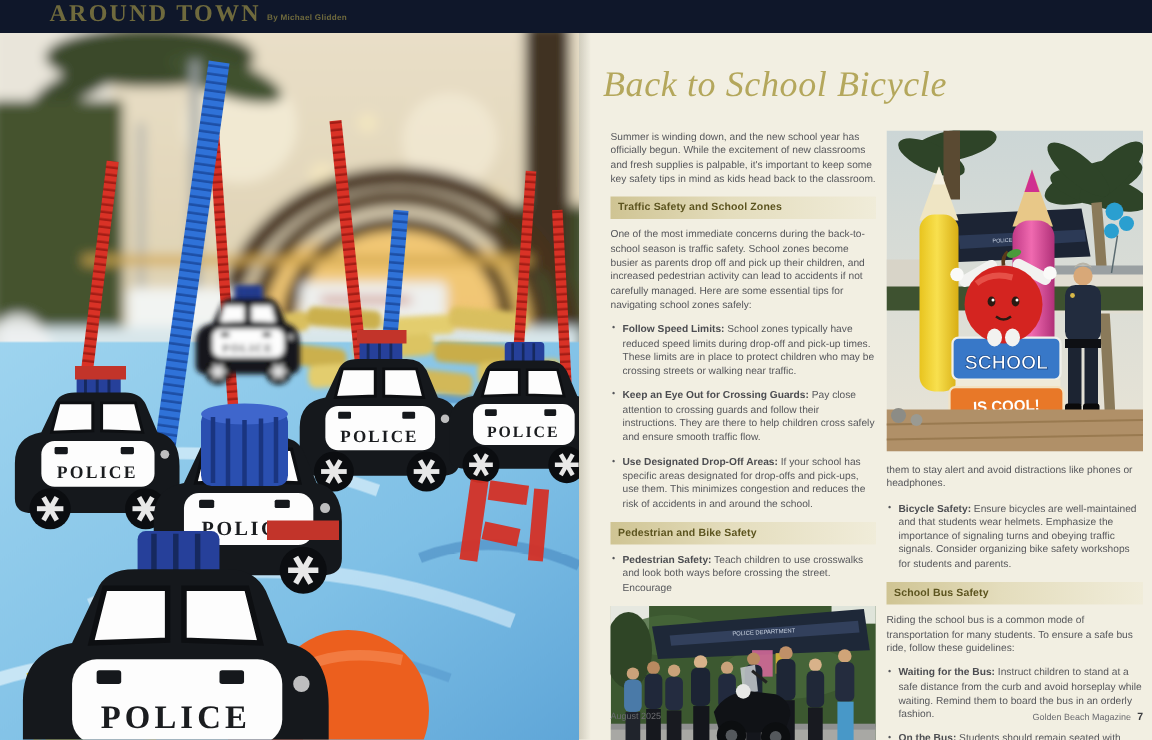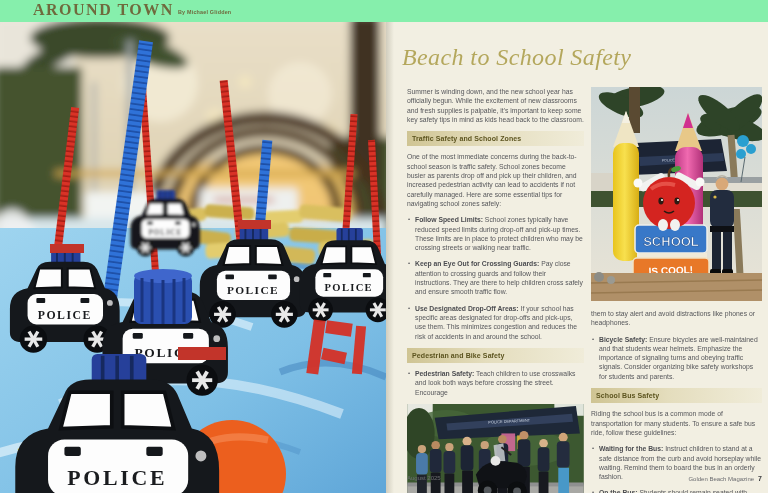--- a/index.html
+++ b/index.html
@@ -3,21 +3,21 @@
 <meta charset="utf-8">
 <style>
   html,body{margin:0;padding:0;}
   body{
     width:768px;height:493px;position:relative;overflow:hidden;
     background:#f2efe2;
     font-family:"Liberation Sans", sans-serif;
     -webkit-font-smoothing:antialiased;
   }
   
-  .banner{position:absolute;left:0;top:0;width:768px;height:22px;background:#86efac;}
+  .banner{position:absolute;left:0;top:0;width:768px;height:22px;background:#0f172a;}
   .banner-title{
     position:absolute;left:33px;top:1px;
     font-family:"Liberation Serif", serif;font-weight:bold;
     font-size:16px;letter-spacing:1.5px;color:#6f6a3d;
   }
   .banner-byline{
     position:absolute;left:178px;top:9px;
     font-size:5.4px;font-weight:bold;color:#6f6a3d;letter-spacing:.2px;
   }
   
@@ -213,21 +213,21 @@
     <rect x="326" y="300" width="26" height="13" transform="rotate(8 339 306)"></rect>
     <rect x="322" y="328" width="24" height="12" transform="rotate(12 334 334)"></rect>
     <rect x="354" y="304" width="10" height="48" transform="rotate(5 359 328)"></rect>
   </g>
 
   <use href="#carSym" transform="translate(8,332) scale(1.82)"></use>
   <rect x="178" y="325" width="48" height="13" fill="#c2342a"></rect>
 </svg>
 <div class="gutter"></div>
 
-<div class="article-title">Beach to School Safety</div>
+<div class="article-title">Back to School Bicycle</div>
 
 <div class="col col1">
   <p>Summer is winding down, and the new school year has officially begun. While the excitement of new classrooms and fresh supplies is palpable, it's important to keep some key safety tips in mind as kids head back to the classroom.</p>
 
   <div class="sec-head">Traffic Safety and School Zones</div>
   <p>One of the most immediate concerns during the back-to-school season is traffic safety. School zones become busier as parents drop off and pick up their children, and increased pedestrian activity can lead to accidents if not carefully managed. Here are some essential tips for navigating school zones safely:</p>
 
   <div class="bullet"><span class="lead">Follow Speed Limits:</span><span> School zones typically have reduced speed limits during drop-off and pick-up times. These limits are in place to protect children who may be crossing streets or walking near traffic.</span></div>
   <div class="bullet"><span class="lead">Keep an Eye Out for Crossing Guards:</span><span> Pay close attention to crossing guards and follow their instructions. They are there to help children cross safely and ensure smooth traffic flow.</span></div>
   <div class="bullet"><span class="lead">Use Designated Drop-Off Areas:</span><span> If your school has specific areas designated for drop-offs and pick-ups, use them. This minimizes congestion and reduces the risk of accidents in and around the school.</span></div>

